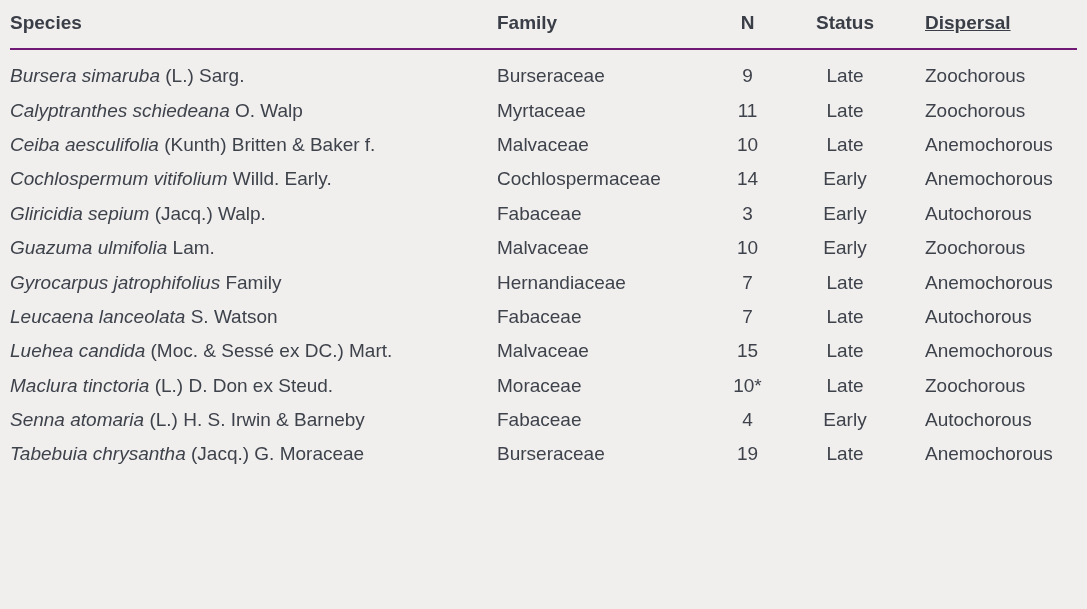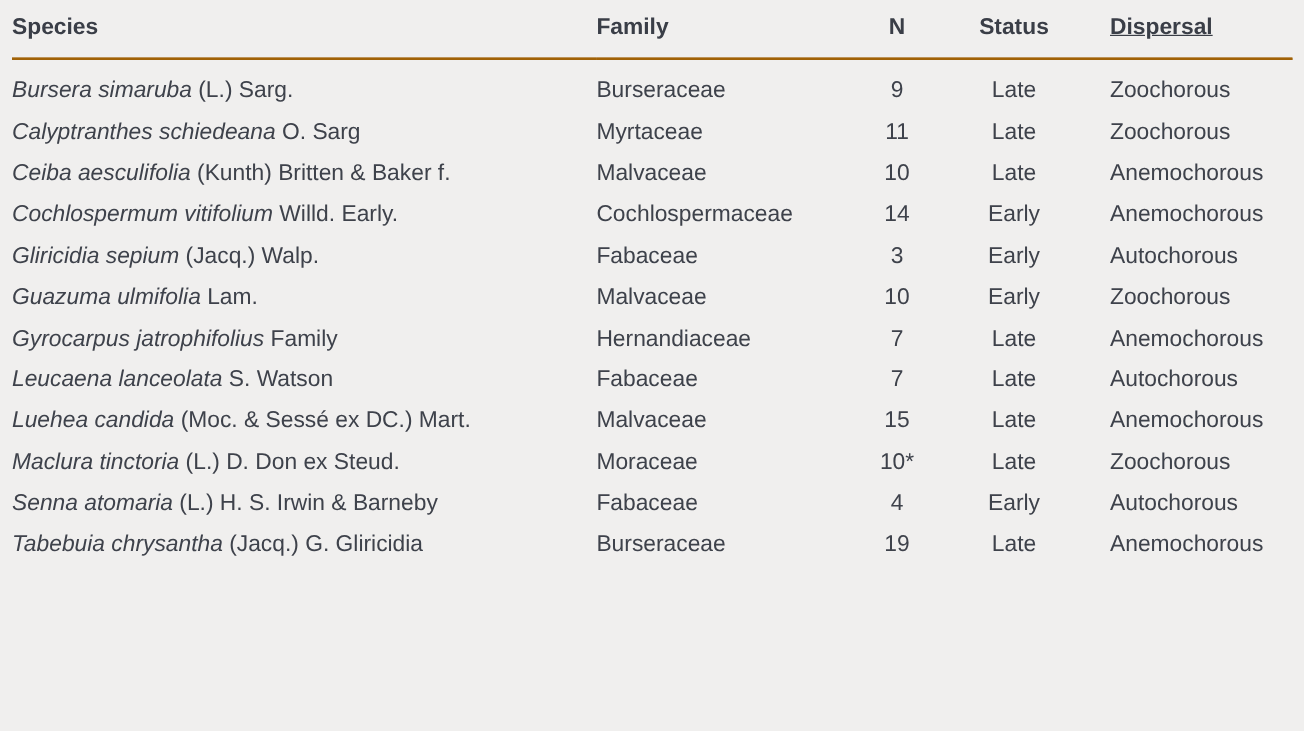--- a/index.html
+++ b/index.html
@@ -27,21 +27,21 @@
   col.c-n         { width: 75px;  }
   col.c-status    { width: 120px; }
   col.c-dispersal { width: 172px; }
 
   thead th {
     font-size: 19px;
     font-weight: bold;
     text-align: left;
     vertical-align: middle;
     padding: 12px 0 14px 0;
-    border-bottom: 2px solid #a16207;
+    border-bottom: 2px solid #701a75;
     color: #3a3e47;
   }
   thead th.center { text-align: center; }
   thead th.pad-left { padding-left: 20px; text-decoration: underline; }
 
   tbody td {
     font-size: 19px;
     height: 34.4px;
     padding: 0;
     vertical-align: middle;
@@ -76,21 +76,21 @@
     </thead>
     <tbody>
         <tr>
           <td class="species"><i>Bursera simaruba</i><span> (L.) Sarg.</span></td>
           <td>Burseraceae</td>
           <td class="center">9</td>
           <td class="center">Late</td>
           <td class="pad-left">Zoochorous</td>
         </tr>
         <tr>
-          <td class="species"><i>Calyptranthes schiedeana</i><span> O. Sarg</span></td>
+          <td class="species"><i>Calyptranthes schiedeana</i><span> O. Walp</span></td>
           <td>Myrtaceae</td>
           <td class="center">11</td>
           <td class="center">Late</td>
           <td class="pad-left">Zoochorous</td>
         </tr>
         <tr>
           <td class="species"><i>Ceiba aesculifolia</i><span> (Kunth) Britten &amp; Baker f.</span></td>
           <td>Malvaceae</td>
           <td class="center">10</td>
           <td class="center">Late</td>
@@ -146,21 +146,21 @@
           <td class="pad-left">Zoochorous</td>
         </tr>
         <tr>
           <td class="species"><i>Senna atomaria</i><span> (L.) H. S. Irwin &amp; Barneby</span></td>
           <td>Fabaceae</td>
           <td class="center">4</td>
           <td class="center">Early</td>
           <td class="pad-left">Autochorous</td>
         </tr>
         <tr>
-          <td class="species"><i>Tabebuia chrysantha</i><span> (Jacq.) G. Gliricidia</span></td>
+          <td class="species"><i>Tabebuia chrysantha</i><span> (Jacq.) G. Moraceae</span></td>
           <td>Burseraceae</td>
           <td class="center">19</td>
           <td class="center">Late</td>
           <td class="pad-left">Anemochorous</td>
         </tr>
       </tbody>
   </table>
 </div>
 
 </body></html>

